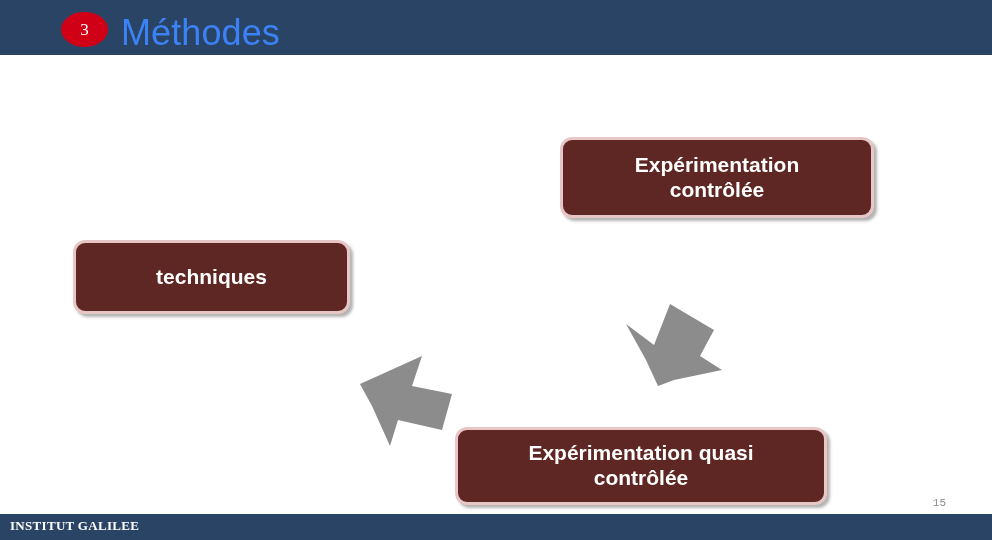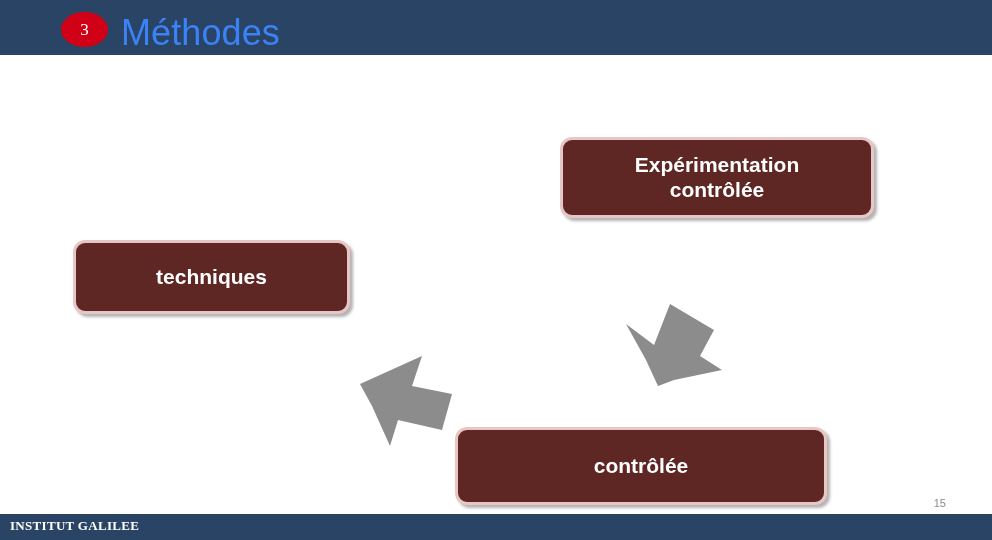--- a/index.html
+++ b/index.html
@@ -144,21 +144,21 @@
     font-weight: bold;
     color: #ffffff;
     letter-spacing: 0.3px;
     white-space: nowrap;
   }
 
   .page-number {
     position: absolute;
     right: 46px;
     bottom: 31px;
-    font-family: Liberation Sans, sans-serif;
+    font-family: Liberation Mono, monospace;
     font-size: 11px;
     color: #8a8a8a;
   }
 </style>
 </head>
 <body>
 
 <div id="slide">
 
   <div class="header-bar"></div>
@@ -177,20 +177,21 @@
   </div>
 
   <div class="box" id="box-techniques">
     <div>
       <div>techniques</div>
     </div>
   </div>
 
   <div class="box" id="box-exp-quasi">
     <div>
+      <div>Expérimentation quasi</div>
       <div>contrôlée</div>
     </div>
   </div>
 
   <div class="arrow" id="arrow-down-right">
     <svg width="108" height="90" viewBox="0 0 108 90">
       <polygon points="12,24 40,45 56,4 100,30 86,56 108,70 60,80 44,86 32,60" fill="#8c8c8c"></polygon>
     </svg>
   </div>
 

